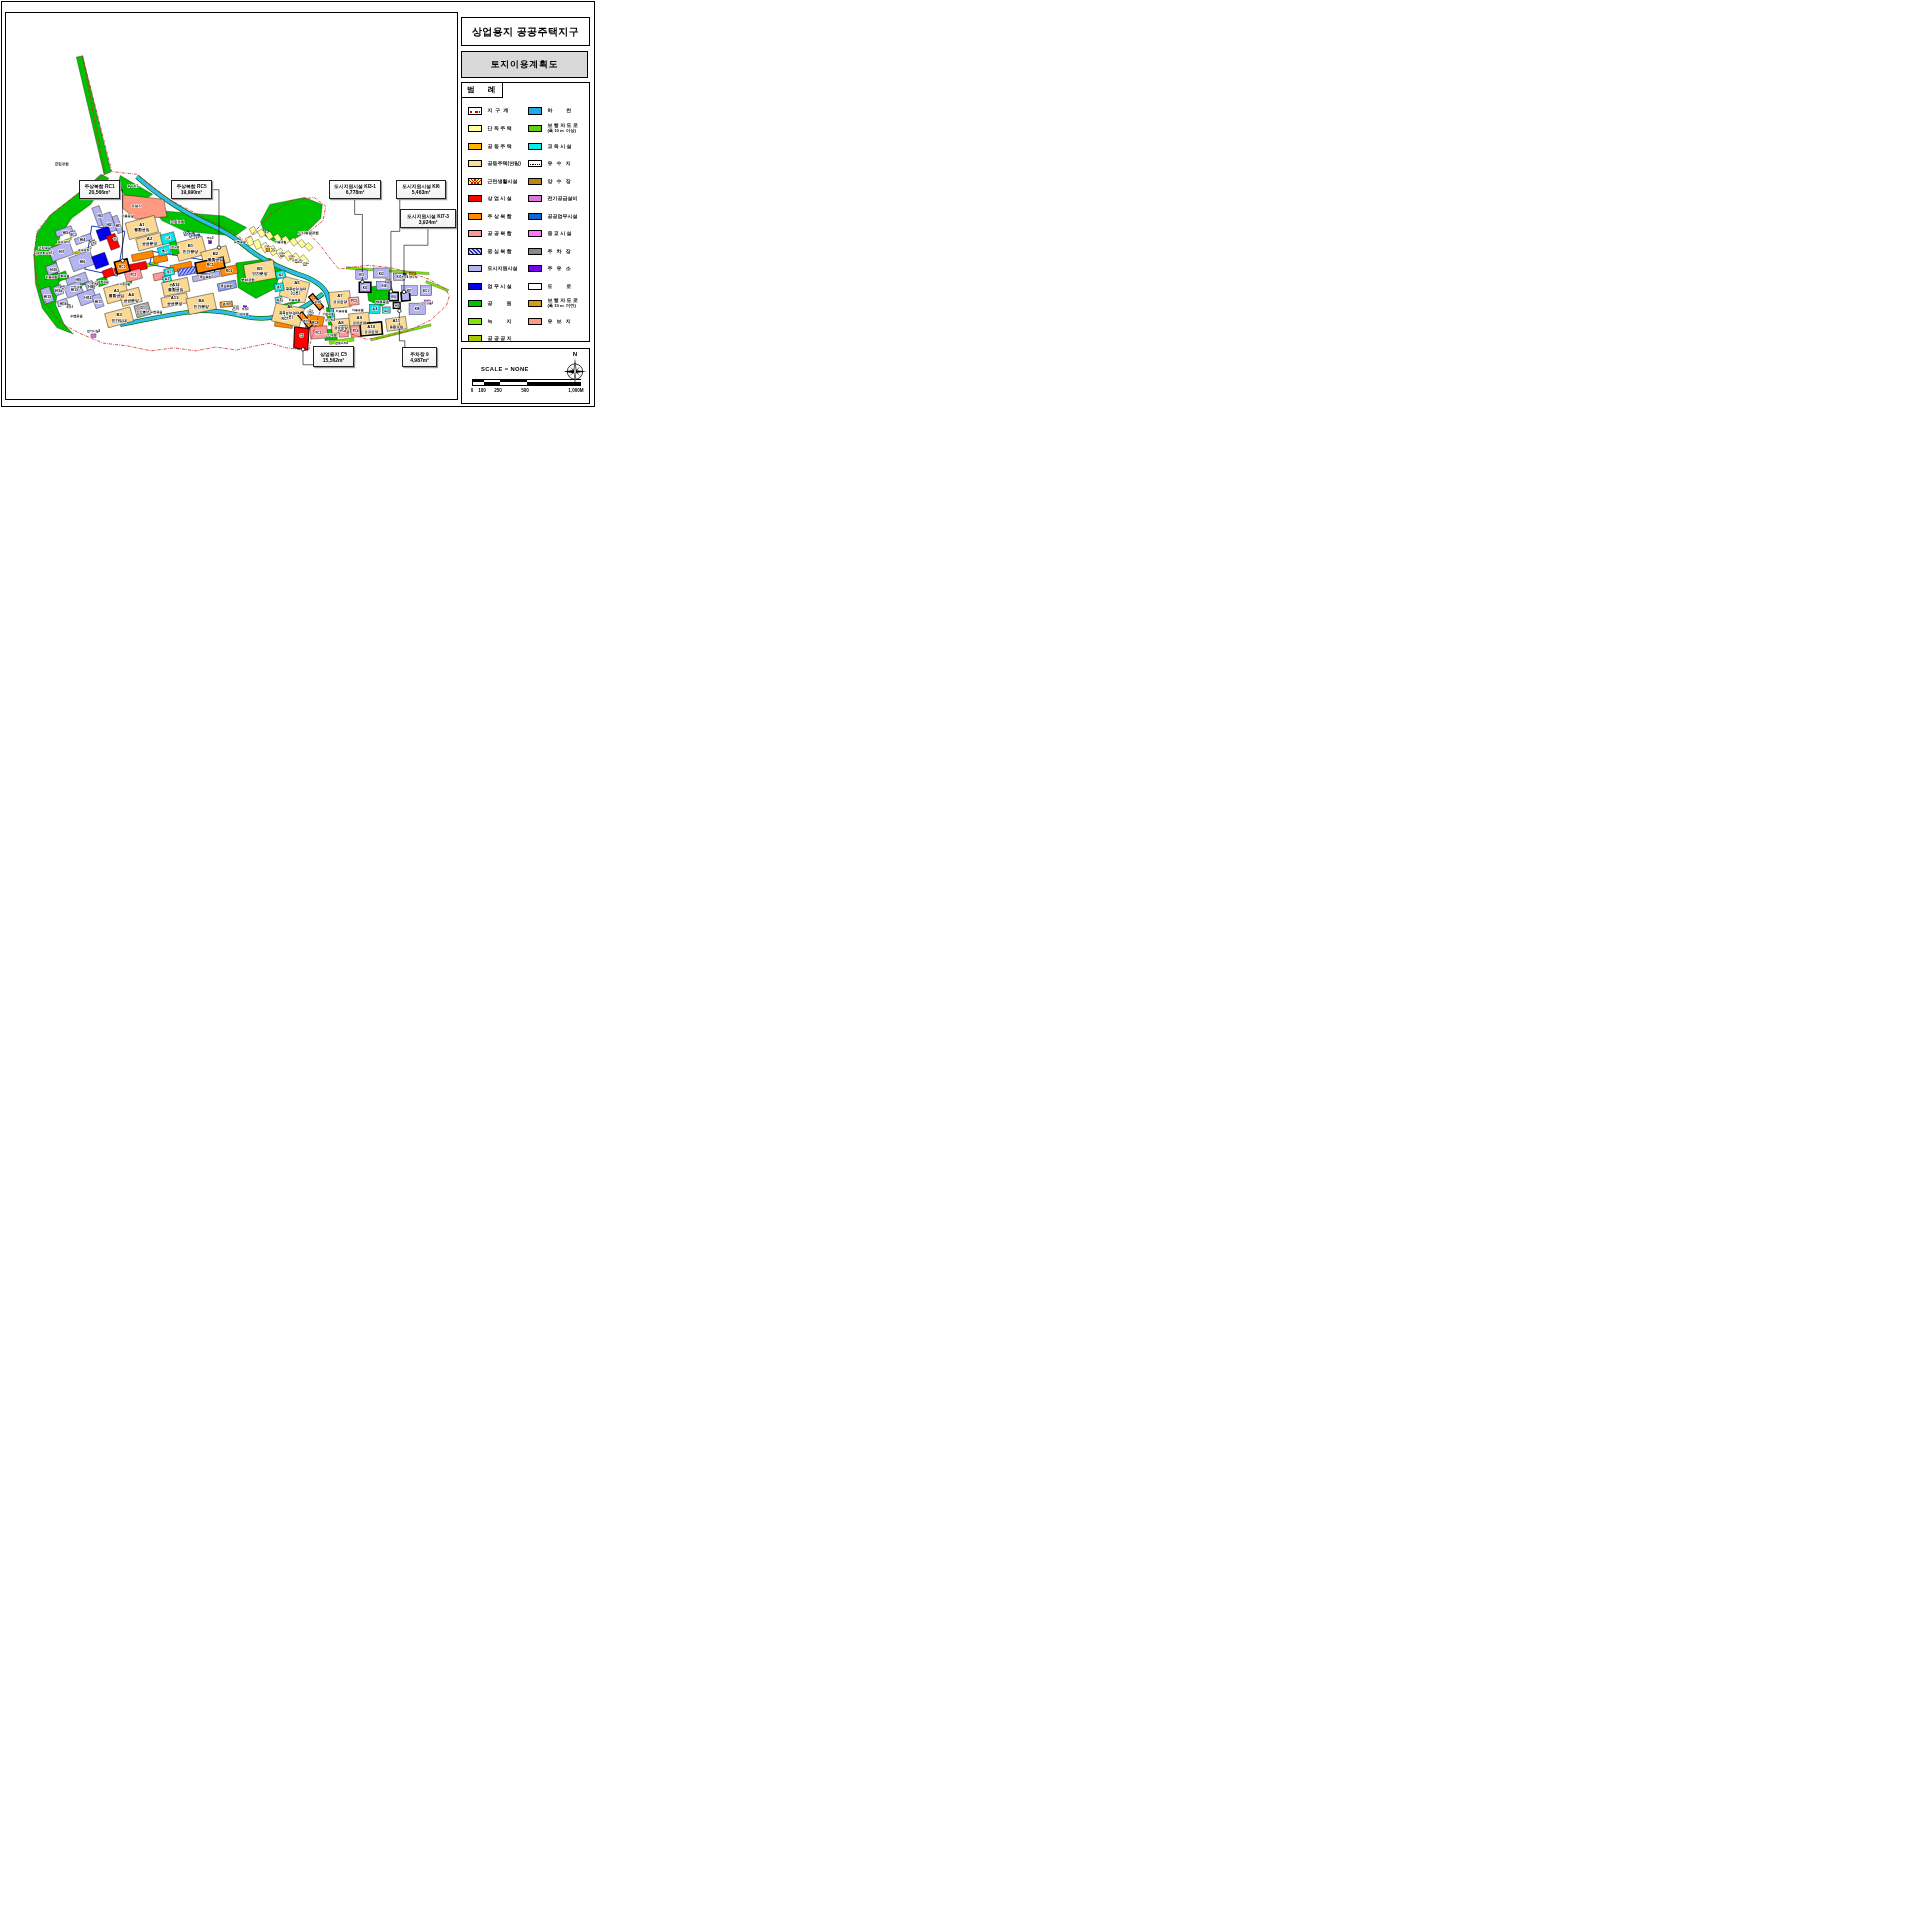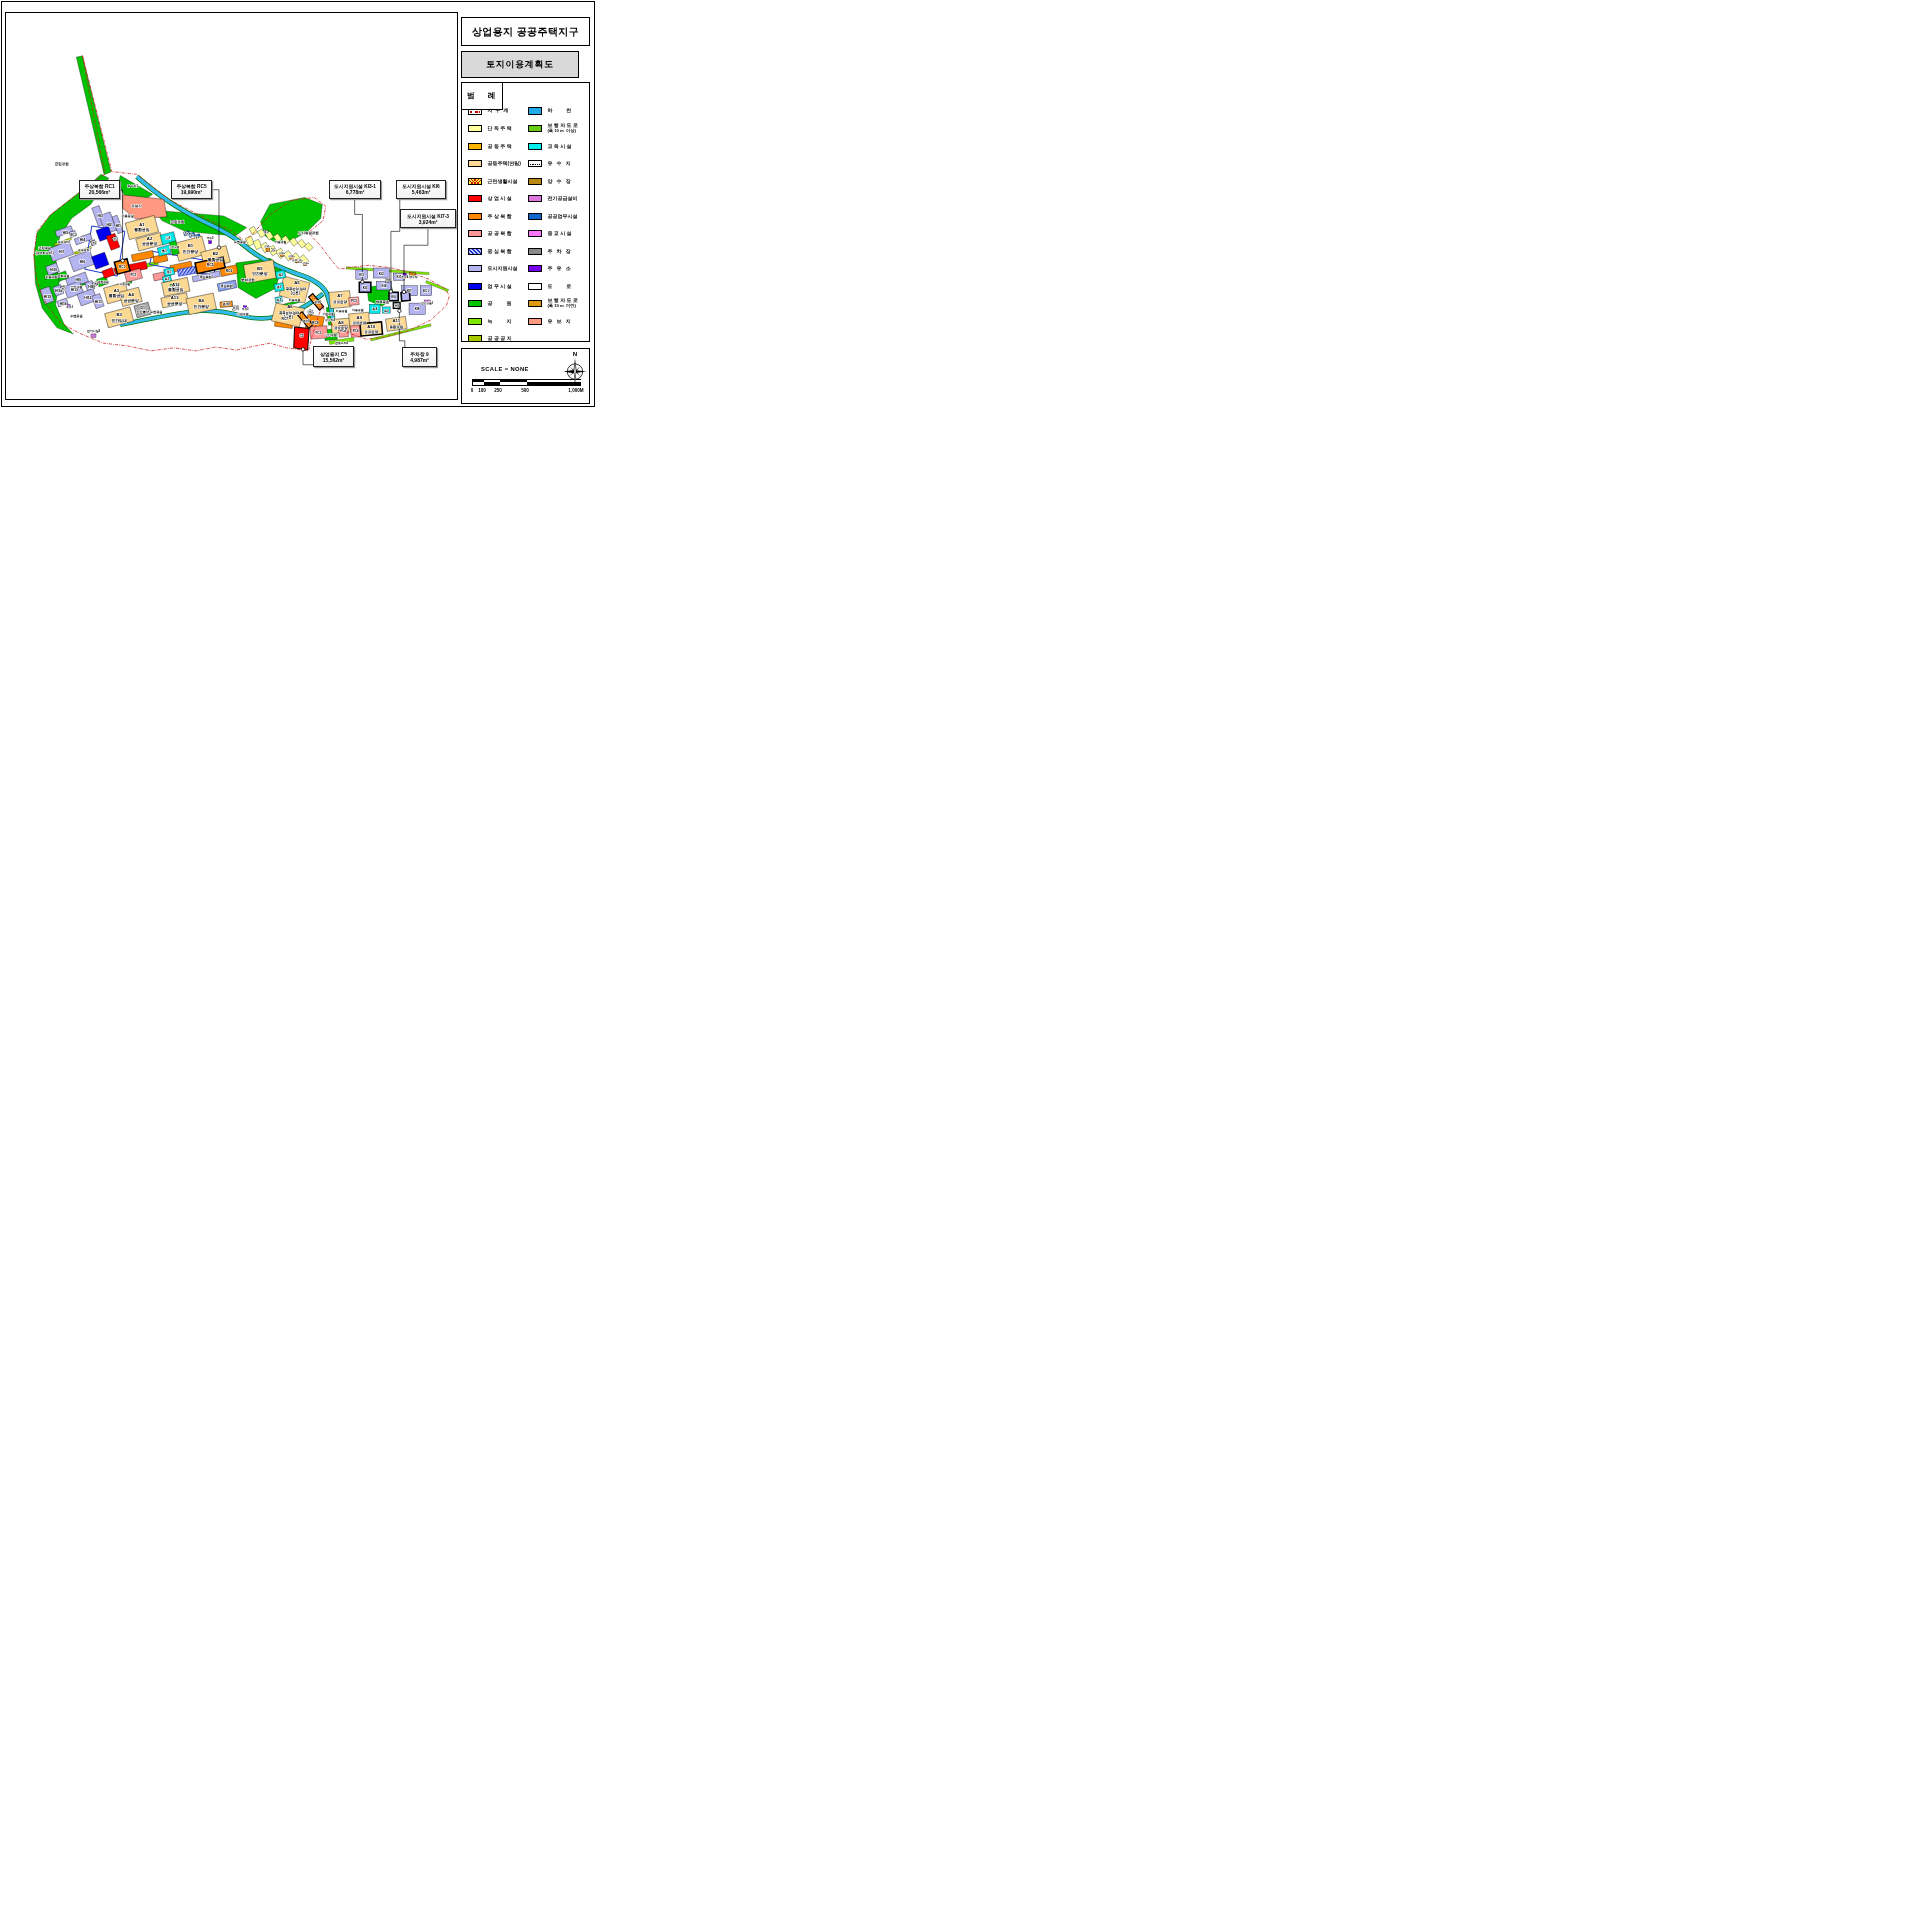--- a/index.html
+++ b/index.html
@@ -4,24 +4,24 @@
 <style>
   html,body{margin:0;padding:0;background:#fff;font-family:"Liberation Sans","DejaVu Sans",sans-serif;}
   #page{position:relative;width:596px;height:408px;background:#fff;overflow:hidden;}
   .frame{position:absolute;border:0.8px solid #000;}
   #outer-frame{left:1.2px;top:1.2px;width:592px;height:404px;}
   #map-frame{left:5.4px;top:11.6px;width:451px;height:386px;border-width:1.2px;}
   #map-svg{position:absolute;left:0;top:0;width:596px;height:408px;}
   .panel-box{position:absolute;border:1.2px solid #000;background:#fff;box-sizing:border-box;}
   #title-box{left:461px;top:17.3px;width:129px;height:29px;display:flex;align-items:center;justify-content:center;}
   #title-box .t{font-size:10px;font-weight:bold;letter-spacing:0.4px;}
-  #subtitle-box{left:461px;top:51px;width:118px;height:27px;background:#D9D9D9;display:flex;align-items:center;justify-content:center;}
+  #subtitle-box{left:461px;top:51px;width:127px;height:27px;background:#D9D9D9;display:flex;align-items:center;justify-content:center;}
   #subtitle-box .t{font-size:8.9px;font-weight:bold;letter-spacing:0.8px;}
   #legend-box{left:461px;top:82px;width:129px;height:260px;}
-  #legend-tab{left:461px;top:82px;width:42px;height:28px;display:flex;align-items:center;justify-content:center;z-index:3;}
+  #legend-tab{left:461px;top:82px;width:42px;height:16px;display:flex;align-items:center;justify-content:center;z-index:3;}
   #legend-tab .t{font-size:7.7px;font-weight:bold;letter-spacing:5.4px;padding-left:3.9px;}
   .lrow{position:absolute;display:flex;align-items:center;height:13px;}
   .sw{width:14px;height:7.7px;border:0.6px solid #000;box-sizing:border-box;flex:0 0 auto;position:relative;background:#fff;}
   .sw .midline{position:absolute;left:0.8px;right:0.8px;top:3.1px;height:1.2px;}
   .line-red{background:repeating-linear-gradient(90deg,#D00000 0 2.3px,#fff 2.3px 3.5px,#D00000 3.5px 4.2px,#fff 4.2px 5.4px);}
   .line-dot{top:3.5px !important;height:0.6px !important;background:repeating-linear-gradient(90deg,#000 0 1.2px,#fff 1.2px 2.3px);}
   .sw-hx{background-color:#FFEE33;background-image:repeating-linear-gradient(45deg,rgba(204,0,0,.95) 0 0.6px,transparent 0.6px 2.3px),repeating-linear-gradient(-45deg,rgba(204,0,0,.95) 0 0.6px,transparent 0.6px 2.3px);}
   .sw-hb{background-image:repeating-linear-gradient(45deg,#2233CC 0 1.2px,#BCCBFF 1.2px 2.7px);}
   .ltext{margin-left:5.4px;font-size:5px;font-weight:bold;line-height:1.15;white-space:pre;}
   .ltext .sub{font-size:4.2px;}

